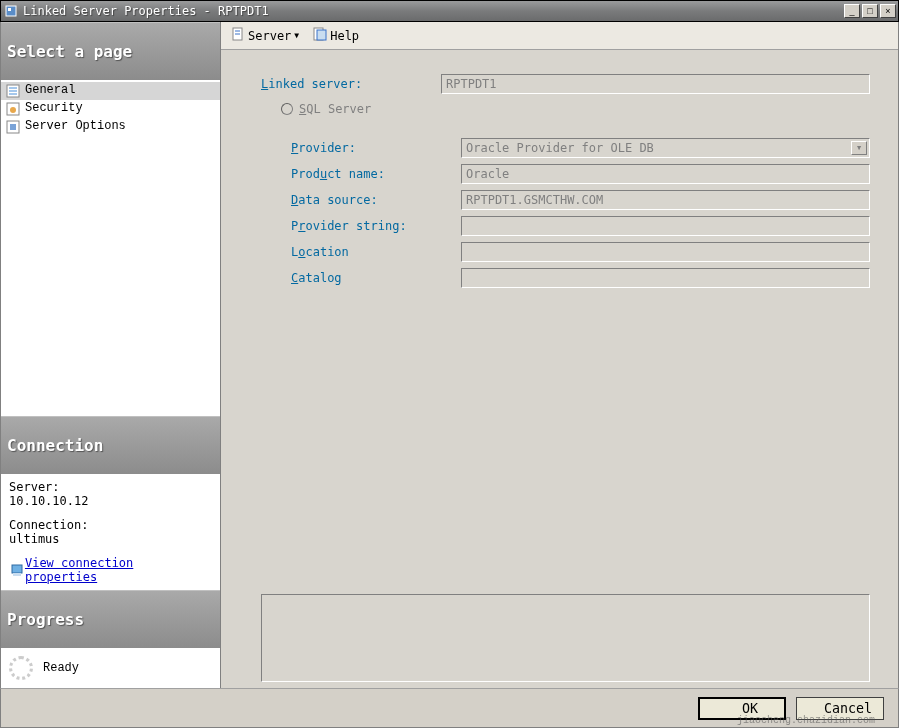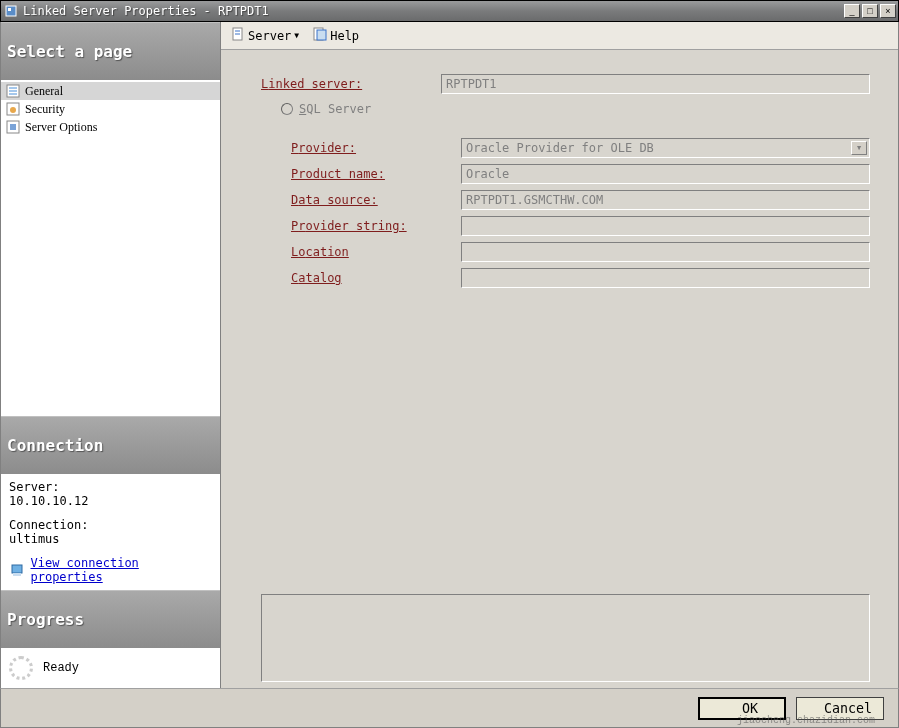--- a/index.html
+++ b/index.html
@@ -58,22 +58,22 @@
   color: white;
   padding: 19px 6px;
   font-family: "SimSun", monospace;
   font-weight: bold;
   font-size: 16px;
   text-shadow: 1px 1px 1px #555;
   border-top: 1px solid #c0c0c0;
 }
 .page-list { flex: 0 0 auto; background: #fff; padding: 2px 0; }
 .page-item {
-  display: flex; align-items: center; padding: 1px 4px; gap: 4px; cursor: pointer;
-  font-family: Liberation Serif, serif;
+  display: flex; align-items: flex-start; padding: 1px 4px; gap: 4px; cursor: pointer;
+  font-family: Liberation Mono, monospace;
 }
 .page-item.selected { background: #d6d6d6; }
 .page-icon { width: 16px; height: 16px; display:inline-flex; align-items:center; justify-content:center; }
 .spacer-fill { flex: 1; background: #fff; }
 .conn-block { padding: 6px 8px; background: #fff; font-family: "SimSun", monospace; }
 .conn-label { margin-bottom: 0; }
 .conn-value { margin-bottom: 10px; }
 .link { color: #0000cc; text-decoration: underline; cursor: pointer; }
 .progress-block { padding: 8px; background: #fff; display: flex; align-items: center; gap: 10px; }
 .spinner {
@@ -98,21 +98,21 @@
 }
 .toolbtn { display: flex; align-items: center; gap: 3px; cursor: pointer; padding: 2px 4px; }
 .drop-arrow { font-size: 8px; }
 .form-area {
   flex: 1;
   padding: 24px 28px 10px 40px;
   font-family: "SimSun", monospace;
   overflow: hidden;
 }
 .form-row { display: flex; align-items: center; margin-bottom: 6px; min-height: 20px; }
-.form-label { width: 180px; color: #7f1d1d; text-decoration: underline; }
+.form-label { width: 180px; color: #0369a1; }
 .form-label u { text-decoration: underline; }
 .form-value-box {
   flex: 1; max-width: 430px;
   height: 20px;
   background: #d8d5ce;
   border-top: 1px solid #808080;
   border-left: 1px solid #808080;
   border-right: 1px solid #fff;
   border-bottom: 1px solid #fff;
   padding: 2px 4px;
@@ -223,21 +223,21 @@
     </div>
 
     <div class="spacer-fill"></div>
 
     <div class="section-header">Connection</div>
     <div class="conn-block">
       <div class="conn-label">Server:</div>
       <div class="conn-value">10.10.10.12</div>
       <div class="conn-label">Connection:</div>
       <div class="conn-value">ultimus</div>
-      <div style="display:flex;align-items:center;gap:6px;margin-top:8px;">
+      <div style="display:flex;align-items:center;margin-top:8px;">
         <span class="page-icon">
             <svg width="14" height="14">
               <rect x="2" y="2" width="10" height="8" fill="#6fb0e3" stroke="#2e6aa3"></rect>
               <rect x="3" y="10" width="8" height="3" fill="#c9ddf0"></rect>
             </svg>
           </span>
         <span class="link">View connection properties</span>
       </div>
     </div>
 

